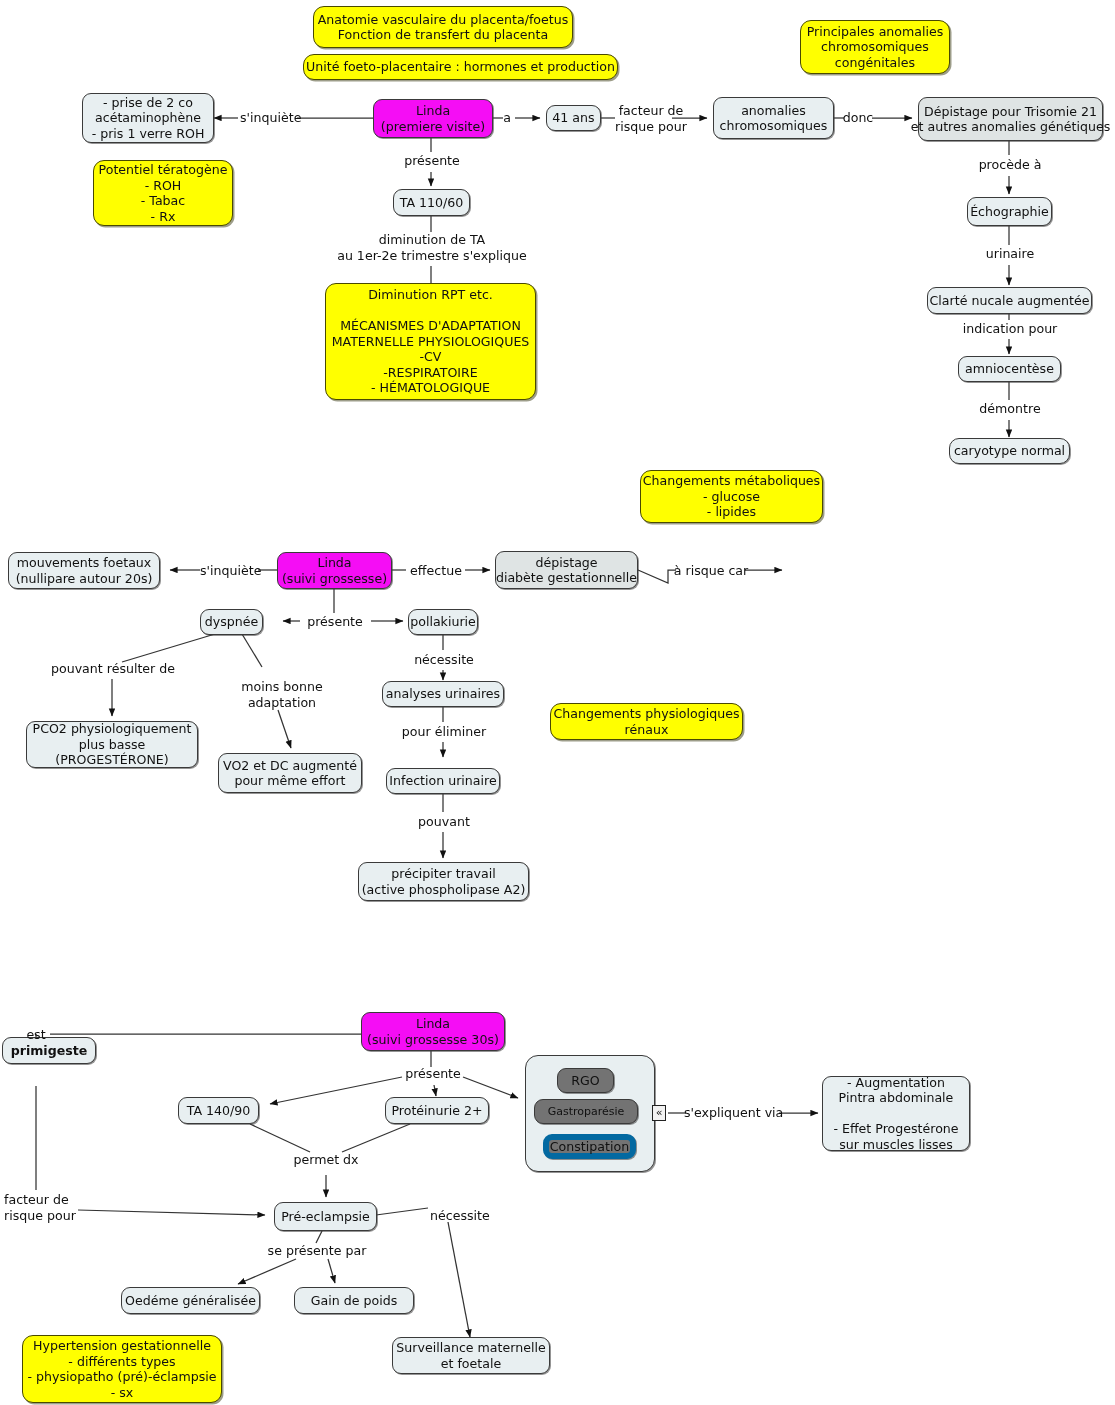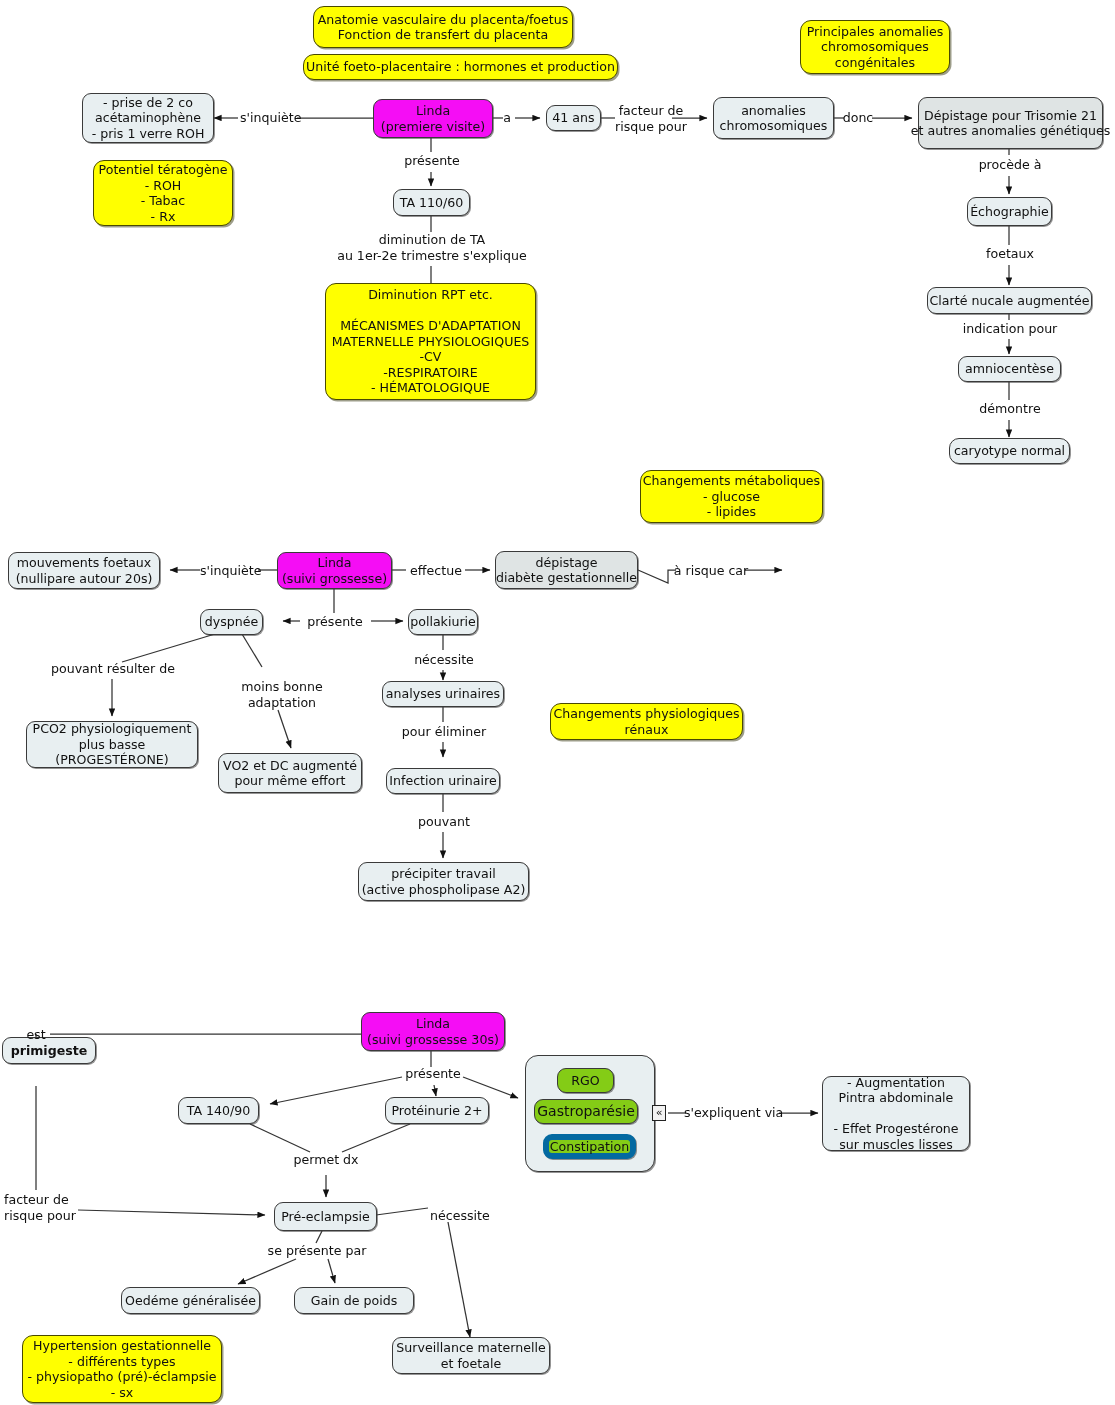--- a/index.html
+++ b/index.html
@@ -21,21 +21,21 @@
     line-height:15.5px;
     white-space:pre;
     box-shadow:1px 1px 0 rgba(60,60,60,.55);
   }
   .node.gray{background:#dfe4e4;}
   .node.magenta{background:#f50df5;border-color:#3a3a3a;color:#111;}
   .node.yellow{background:#ffff00;border-color:#4a4a00;border-width:1.5px;border-radius:11px;box-shadow:1.5px 1.5px 0 rgba(60,60,20,.5);}
   .node.group{background:#e8eff1;border-radius:13px;display:block;}
 
   .node.inner{
-    position:absolute;border-radius:9px;background:#84cc16;
+    position:absolute;border-radius:9px;background:#737373;
     box-shadow:1px 1px 0 rgba(60,60,60,.55);
   }
 
   .lbl{
     position:absolute;
     color:#111;
     font-size:12.6px;
     line-height:15.5px;
     text-align:center;
     white-space:pre;
@@ -177,21 +177,21 @@
 - Rx</div>
 
   <div class="node magenta" style="left:373px;top:99px;width:120px;height:39px;">Linda
 (premiere visite)</div>
 
   <div class="node" style="left:546px;top:105px;width:55px;height:26px;">41 ans</div>
 
   <div class="node" style="left:713px;top:97px;width:121px;height:42px;">anomalies
 chromosomiques</div>
 
-  <div class="node gray" style="left:918px;top:97px;width:185px;height:52px;">Dépistage pour Trisomie 21
+  <div class="node gray" style="left:918px;top:97px;width:185px;height:44px;">Dépistage pour Trisomie 21
 et autres anomalies génétiques</div>
 
   <div class="node" style="left:967px;top:197px;width:85px;height:29px;">Échographie</div>
 
   <div class="node" style="left:927px;top:287px;width:165px;height:27px;">Clarté nucale augmentée</div>
 
   <div class="node" style="left:958px;top:356px;width:103px;height:26px;">amniocentèse</div>
 
   <div class="node" style="left:949px;top:438px;width:121px;height:26px;border-radius:10px;">caryotype normal</div>
 
@@ -204,21 +204,21 @@
 -CV
 -RESPIRATOIRE
 - HÉMATOLOGIQUE</div>
 
   <div class="lbl" style="left:240px;top:110px;width:58px;">s'inquiète</div>
   <div class="lbl" style="left:498px;top:110px;width:18px;">a</div>
   <div class="lbl" style="left:614px;top:103px;width:74px;">facteur de
 risque pour</div>
   <div class="lbl" style="left:840px;top:110px;width:36px;">donc</div>
   <div class="lbl" style="left:975px;top:157px;width:70px;">procède à</div>
-  <div class="lbl" style="left:979px;top:246px;width:62px;">foetaux</div>
+  <div class="lbl" style="left:979px;top:246px;width:62px;">urinaire</div>
   <div class="lbl" style="left:955px;top:321px;width:110px;">indication pour</div>
   <div class="lbl" style="left:975px;top:401px;width:70px;">démontre</div>
   <div class="lbl" style="left:397px;top:153px;width:70px;">présente</div>
   <div class="lbl" style="left:332px;top:232px;width:200px;">diminution de TA
 au 1er-2e trimestre s'explique</div>
 
   <div class="node yellow" style="left:640px;top:470px;width:183px;height:53px;">Changements métaboliques
 - glucose
 - lipides</div>
 
@@ -268,21 +268,21 @@
 (suivi grossesse 30s)</div>
 
   <div class="node" style="left:2px;top:1037px;width:94px;height:27px;font-weight:bold;">primigeste</div>
 
   <div class="node" style="left:178px;top:1097px;width:81px;height:27px;">TA 140/90</div>
 
   <div class="node" style="left:385px;top:1097px;width:104px;height:27px;">Protéinurie 2+</div>
 
   <div class="node group gray" style="left:525px;top:1055px;width:130px;height:117px;">
     <div class="node inner" style="left:31px;top:12px;width:57px;height:25px;display:flex;align-items:center;justify-content:center;border:1px solid #3a3a3a;font-size:12.6px;">RGO</div>
-    <div class="node inner" style="left:8px;top:43px;width:104px;height:25px;display:flex;align-items:center;justify-content:center;border:1px solid #3a3a3a;font-size:14px;">Gastroparésie</div>
+    <div class="node inner" style="left:8px;top:43px;width:104px;height:25px;display:flex;align-items:center;justify-content:center;border:1px solid #3a3a3a;font-size:11px;">Gastroparésie</div>
     <div class="node inner" style="left:17px;top:78px;width:93px;height:25px;display:flex;align-items:center;justify-content:center;border:6px solid #0369a1;font-size:12.6px;">Constipation</div>
   </div>
 
   <div class="chev" style="left:652px;top:1105px;width:14px;height:16px;">«</div>
 
   <div class="node" style="left:822px;top:1076px;width:148px;height:75px;">- Augmentation
 Pintra abdominale
 
 - Effet Progestérone
 sur muscles lisses</div>

